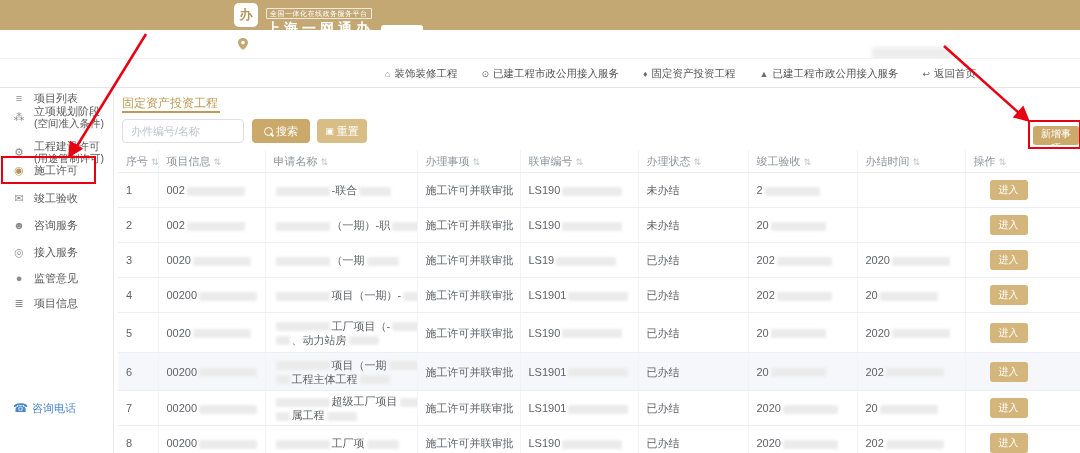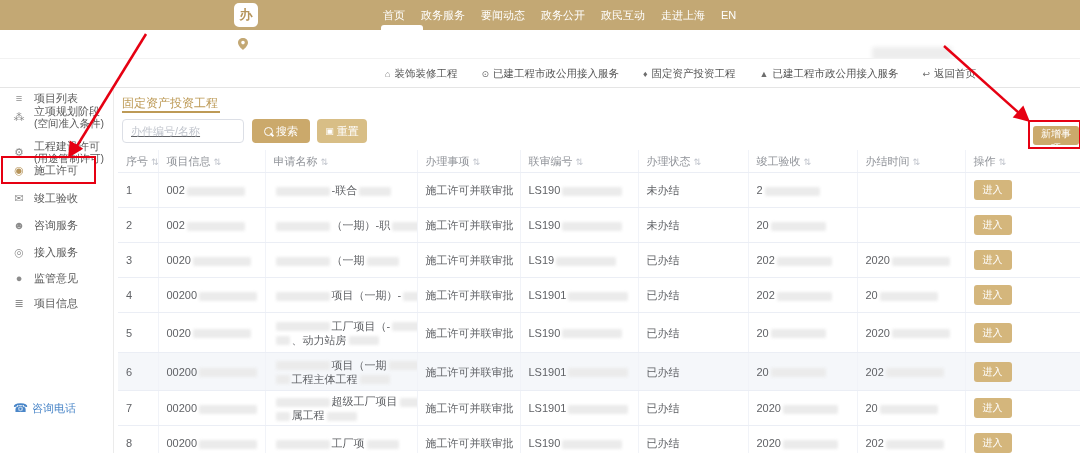--- a/index.html
+++ b/index.html
@@ -44,21 +44,21 @@
   .side-item.active .side-icon{color:#B6945A;}
   .side-label{font-size:11px;color:#595959;line-height:12px;}
   .side-label .l2{font-size:10.5px;}
   .hotline{position:absolute;left:0;top:310px;display:flex;align-items:center;gap:7px;padding-left:13px;height:20px;}
   .hotline .side-icon{color:#4A86C8;font-size:12px;}
   .hotline .side-label{color:#4A86C8;}
   
   .tab-title{position:absolute;left:122px;top:95px;font-size:12px;color:#BD9A56;}
   .tab-underline{position:absolute;left:122px;top:111px;width:98px;height:2px;background:#BD9A56;}
   .search-input{position:absolute;left:122px;top:119px;width:122px;height:24px;box-sizing:border-box;
-    border:1px solid #DCDFE6;border-radius:4px;padding:0 8px;font-size:11px;color:#606266;outline:none;text-decoration:underline;}
+    border:1px solid #DCDFE6;border-radius:4px;padding:0 8px;font-size:11px;color:#606266;outline:none;}
   .search-input::placeholder{color:#C0C4CC;}
   .btn{position:absolute;height:24px;border:none;border-radius:4px;color:#fff;font-size:11px;cursor:pointer;
     display:flex;align-items:center;justify-content:center;gap:3px;font-family:inherit;}
   .btn-search{left:252px;top:119px;width:58px;background:#CBA96B;}
   .btn-reset{left:317px;top:119px;width:50px;background:#D8BE86;}
   .btn-add{position:absolute;left:1033px;top:126px;width:46px;height:19px;background:#CBA96B;border:none;
     border-radius:3px;color:#fff;font-size:10px;cursor:pointer;font-family:inherit;}
   .mag{position:relative;display:inline-block;width:7px;height:7px;border:1.5px solid #fff;border-radius:50%;}
   .mag::after{content:"";position:absolute;width:1.5px;height:4px;background:#fff;left:6px;top:5.5px;transform:rotate(-45deg);}
   .reset-glyph{font-size:9px;line-height:9px;}
@@ -67,38 +67,33 @@
   table{border-collapse:collapse;width:962px;table-layout:fixed;font-size:11px;color:#606266;}
   th{height:22px;font-weight:normal;color:#909399;text-align:left;padding:0 0 0 8px;
     border-bottom:1px solid #EBEEF5;border-right:1px solid #F1F3F8;white-space:nowrap;overflow:hidden;}
   .caret{color:#C0C4CC;font-size:9px;margin-left:3px;}
   td{padding:2px 4px 2px 8px;border-bottom:1px solid #EBEEF5;border-right:1px solid #F1F3F8;
     vertical-align:middle;white-space:nowrap;overflow:hidden;line-height:14px;}
   tr.hl td{background:#F5F7FA;}
   .rd{display:inline-block;height:9px;background:#EBEBEB;border-radius:2px;filter:blur(1.5px);
     vertical-align:middle;margin:0 2px;}
   .enter-btn{display:inline-block;background:#D4B67C;color:#fff;font-size:10px;padding:3px 9px;
-    border:none;border-radius:3px;cursor:pointer;font-family:inherit;}
+    border:none;border-radius:3px;cursor:pointer;font-family:inherit;margin-left:16px;}
   
   .annotations{position:absolute;left:0;top:0;width:1080px;height:453px;pointer-events:none;z-index:60;}
 </style>
 </head>
 <body>
 
 <div class="topbar">
   <div class="logo-emblem">办</div>
-  <nav class="topnav" id="topnav">
-      <a class="topnav-item">首页</a>
-      <a class="topnav-item">政务服务</a>
-      <a class="topnav-item">要闻动态</a>
-      <a class="topnav-item">政务公开</a>
-      <a class="topnav-item">政民互动</a>
-      <a class="topnav-item">走进上海</a>
-      <a class="topnav-item">EN</a>
-    </nav>
+  <div class="brand-block">
+    <span class="platform-tag">全国一体化在线政务服务平台</span>
+    <div class="brand-name">上海一网通办</div>
+  </div>
   <div class="home-indicator"></div>
 </div>
 
 <div class="subheader">
   <svg class="pin-icon" width="10" height="12" viewBox="0 0 10 12">
     <path d="M5 0 C2.2 0 0 2.1 0 4.7 C0 8 5 12 5 12 C5 12 10 8 10 4.7 C10 2.1 7.8 0 5 0 Z M5 6.4 A1.8 1.8 0 1 1 5 2.8 A1.8 1.8 0 0 1 5 6.4 Z" fill="#C3A874"></path>
   </svg>
 </div>
 <div class="company">
   <span class="company-blur"></span>

